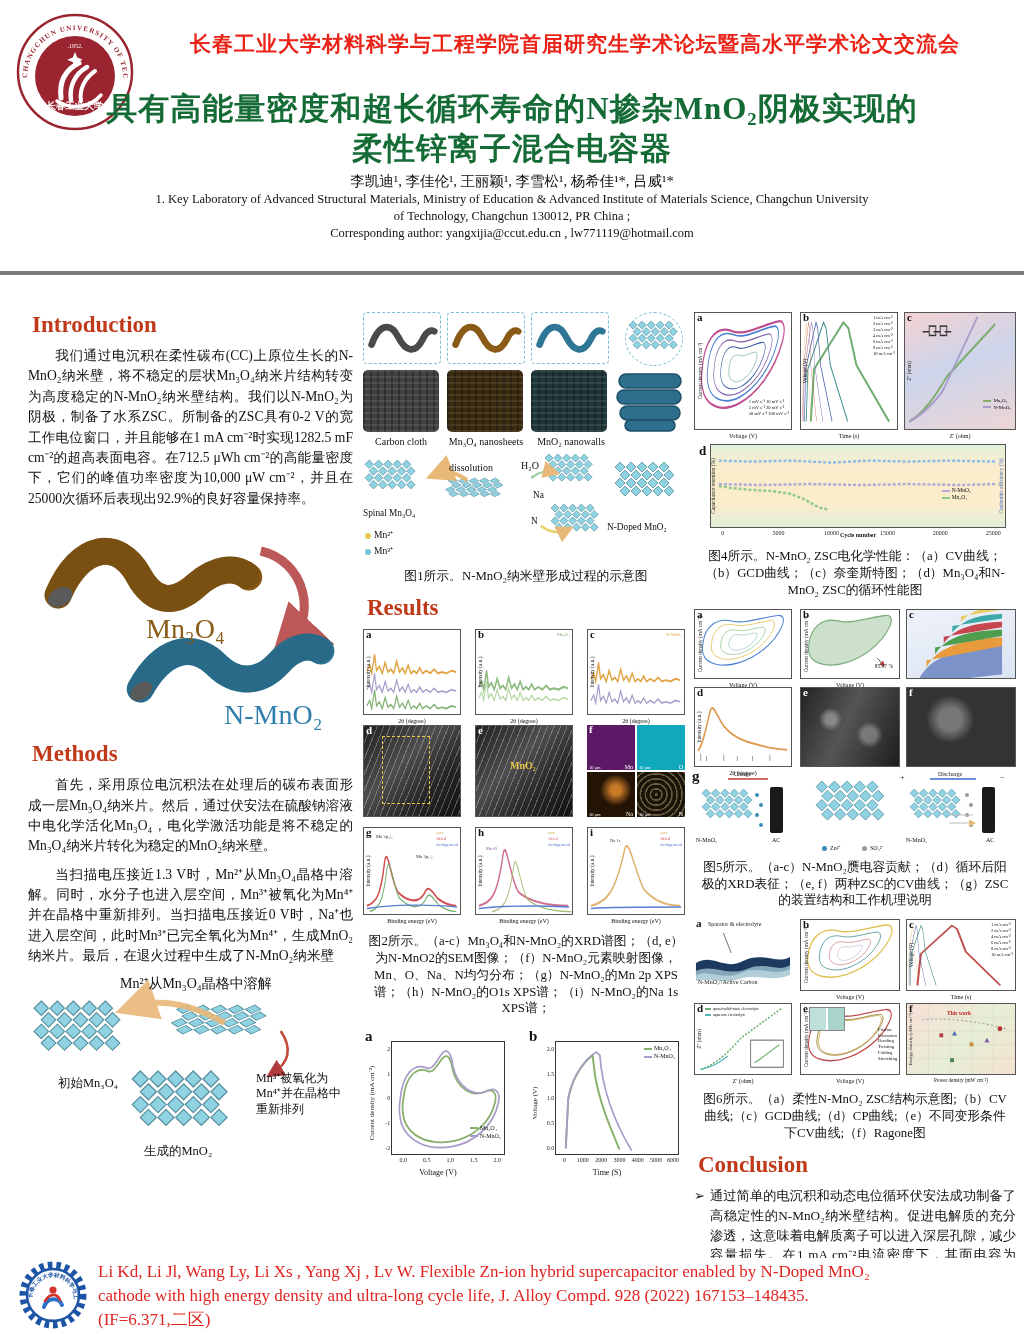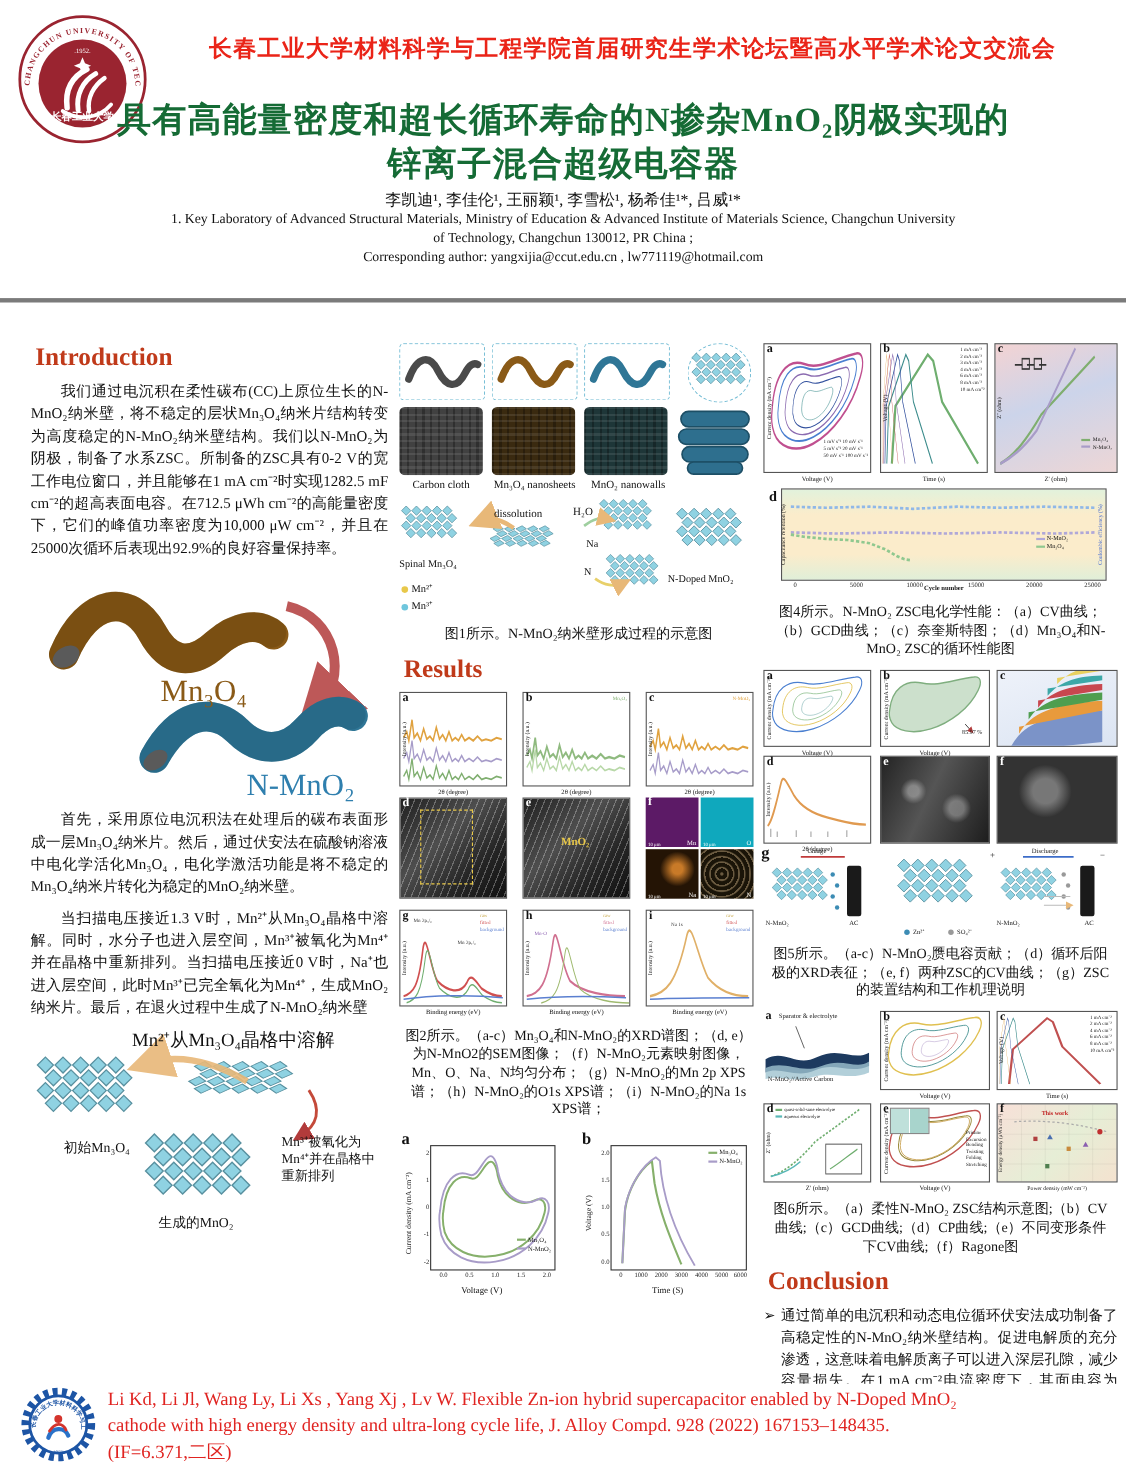--- a/index.html
+++ b/index.html
@@ -113,21 +113,21 @@
       <path d="M47,92 C45,76 51,64 65,57" stroke="#fff" stroke-width="5" fill="none" stroke-linecap="round"></path>
       <path d="M57,94 C55,80 61,68 73,61" stroke="#fff" stroke-width="4.5" fill="none" stroke-linecap="round"></path>
       <path d="M67,95 C65,83 71,72 81,65" stroke="#fff" stroke-width="4" fill="none" stroke-linecap="round"></path>
       <path d="M43,95 C57,104 76,102 87,89" stroke="#fff" stroke-width="3.5" fill="none" stroke-linecap="round"></path>
       <text x="61" y="103" font-size="9.5" fill="#fff" text-anchor="middle" font-weight="bold">长春工业大学</text>
     </svg>
   </div>
 
   <div class="banner">长春工业大学材料科学与工程学院首届研究生学术论坛暨高水平学术论文交流会</div>
   <div class="title" style="top:88px">具有高能量密度和超长循环寿命的N掺杂MnO₂阴极实现的</div>
-  <div class="title" style="top:128px">锌离子混合超级电容器</div>
+  <div class="title" style="top:128px">柔性锌离子混合电容器</div>
   <div class="authors" style="top:172px">李凯迪¹, 李佳伦¹, 王丽颖¹, 李雪松¹, 杨希佳¹*, 吕威¹*</div>
   <div class="affil" style="top:192px">1. Key Laboratory of Advanced Structural Materials, Ministry of Education &amp; Advanced Institute of Materials Science, Changchun University</div>
   <div class="affil" style="top:209px">of Technology, Changchun 130012, PR China ;</div>
   <div class="affil" style="top:226px">Corresponding author: yangxijia@ccut.edu.cn , lw771119@hotmail.com</div>
   <div class="divider"></div>
 
   <div class="col col1">
     <div class="h-sec">Introduction</div>
     <p class="p">我们通过电沉积在柔性碳布(CC)上原位生长的N-MnO₂纳米壁，将不稳定的层状Mn₃O₄纳米片结构转变为高度稳定的N-MnO₂纳米壁结构。我们以N-MnO₂为阴极，制备了水系ZSC。所制备的ZSC具有0-2 V的宽工作电位窗口，并且能够在1 mA cm⁻²时实现1282.5 mF cm⁻²的超高表面电容。在712.5 μWh cm⁻²的高能量密度下，它们的峰值功率密度为10,000 μW cm⁻²，并且在25000次循环后表现出92.9%的良好容量保持率。</p>
 
@@ -138,34 +138,35 @@
         <ellipse cx="32" cy="80" rx="13" ry="9" fill="#5a5a5a" transform="rotate(-30 32 80)"></ellipse>
         <path d="M232,34 C276,44 290,98 258,132" fill="none" stroke="#b23b3b" stroke-width="9" marker-end="url(#arrR)" opacity=".85"></path>
         <path d="M112,172 C134,132 164,124 188,148 C206,166 230,168 250,146 C264,130 280,126 292,134" fill="none" stroke="#2f7696" stroke-width="27" stroke-linecap="round"></path>
         <path d="M112,172 C134,132 164,124 188,148 C206,166 230,168 250,146 C264,130 280,126 292,134" fill="none" stroke="#1d566f" stroke-width="27" stroke-linecap="round" stroke-dasharray="2 3" opacity=".35"></path>
         <ellipse cx="113" cy="174" rx="12" ry="8" fill="#5a5a5a" transform="rotate(-35 113 174)"></ellipse>
       </svg>
       <span class="abs" style="left:118px;top:96px;font-size:28px;color:#8a5a17">Mn₃O₄</span>
       <span class="abs" style="left:196px;top:182px;font-size:28px;color:#2f7fae">N-MnO₂</span>
     </div>
 
+    <div class="h-sec" style="margin-top:6px">Methods</div>
     <p class="p">首先，采用原位电沉积法在处理后的碳布表面形成一层Mn₃O₄纳米片。然后，通过伏安法在硫酸钠溶液中电化学活化Mn₃O₄，电化学激活功能是将不稳定的Mn₃O₄纳米片转化为稳定的MnO₂纳米壁。</p>
     <p class="p">当扫描电压接近1.3 V时，Mn²⁺从Mn₃O₄晶格中溶解。同时，水分子也进入层空间，Mn³⁺被氧化为Mn⁴⁺并在晶格中重新排列。当扫描电压接近0 V时，Na⁺也进入层空间，此时Mn³⁺已完全氧化为Mn⁴⁺，生成MnO₂纳米片。最后，在退火过程中生成了N-MnO₂纳米壁</p>
 
     <div class="fig" style="height:188px">
       <svg class="fill" viewBox="0 0 324 188" preserveAspectRatio="none">
         <g fill="#8fd2e2" stroke="#58909f" stroke-width="0.8">
           <use href="#latt" transform="translate(6,26) scale(1.45)"></use>
           <use href="#latt" transform="translate(150,30) scale(1.55,0.85) skewX(-12)"></use>
           <use href="#latt" transform="translate(104,96) scale(1.6)"></use>
         </g>
         <path d="M196,48 C158,26 128,24 104,32" fill="none" stroke="#e8b878" stroke-width="6" marker-end="url(#arrO)" opacity=".9"></path>
         <path d="M252,56 C264,74 260,88 244,98" fill="none" stroke="#c44a3a" stroke-width="2.6" marker-end="url(#arrR)"></path>
       </svg>
-      <span class="abs" style="left:92px;top:-2px;font-size:17px">Mn²⁺从Mn₃O₄晶格中溶解</span>
+      <span class="abs" style="left:92px;top:-2px;font-size:14px">Mn²⁺从Mn₃O₄晶格中溶解</span>
       <span class="abs" style="left:30px;top:100px;font-size:12.5px">初始Mn₃O₄</span>
       <span class="abs" style="left:228px;top:96px;width:96px;font-size:12px;line-height:1.3">Mn³⁺被氧化为Mn⁴⁺并在晶格中重新排列</span>
       <span class="abs" style="left:116px;top:168px;font-size:12.5px">生成的MnO₂</span>
     </div>
   </div>
 
   <div class="col col2">
 
     <div class="fig" style="height:252px">
       <div class="dashbox" style="left:0;top:0;width:76px;height:50px">

